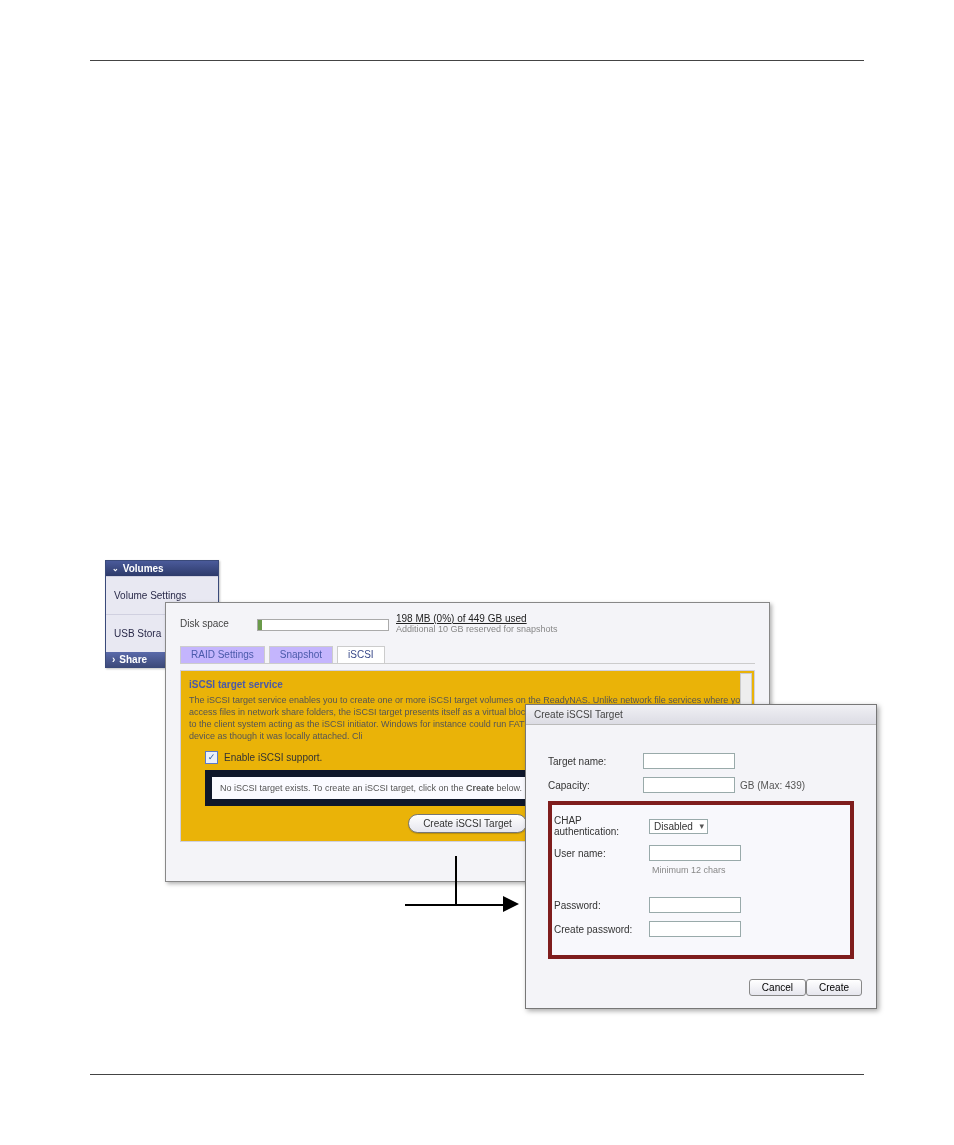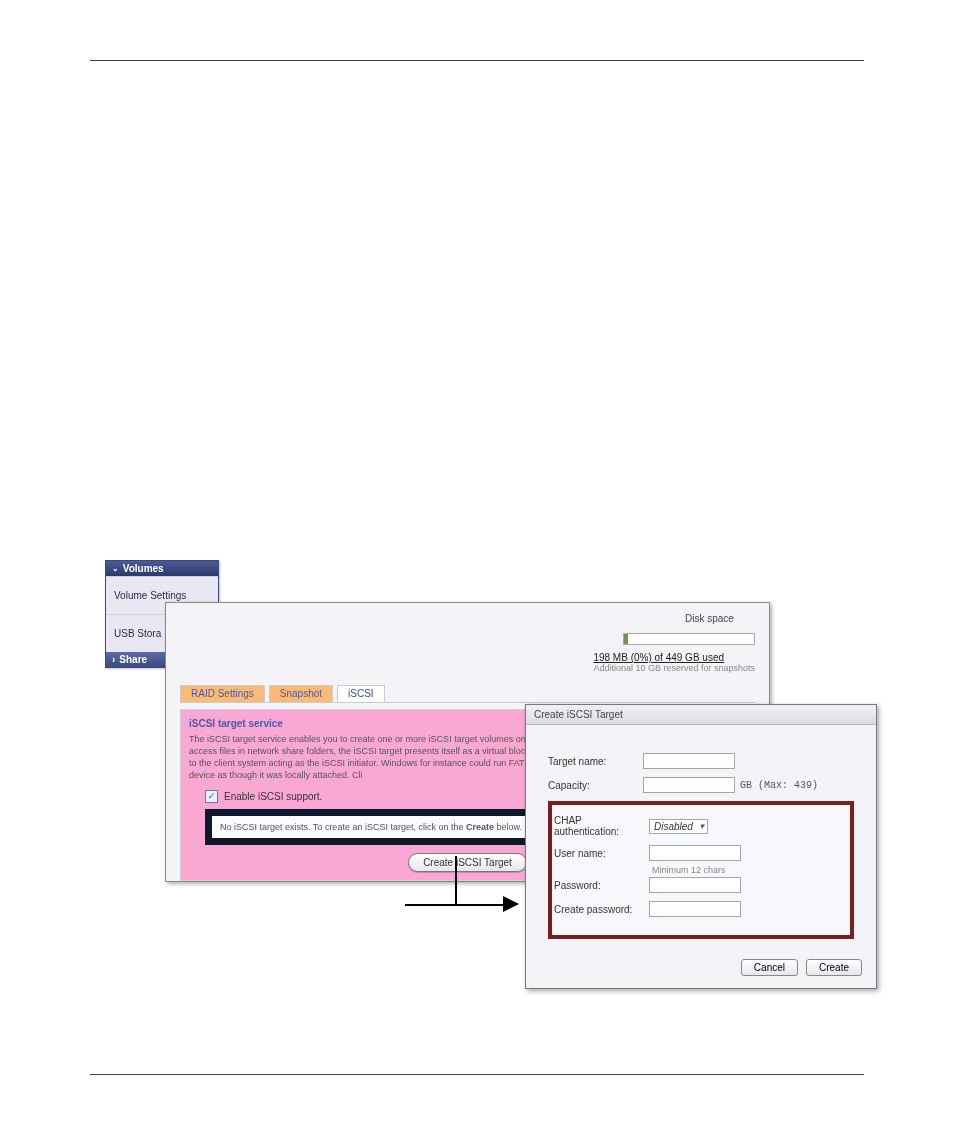--- a/index.html
+++ b/index.html
@@ -71,31 +71,31 @@
     width: 605px;
     height: 280px;
     background: #f4f4f8;
     border: 1px solid #888;
     box-shadow: 2px 2px 4px rgba(0,0,0,0.3);
     box-sizing: border-box;
     padding: 10px 14px;
     font-size: 10px;
     color: #333;
   }
-  .disk-row { display:flex; align-items:flex-end; gap:7px; margin-bottom:12px;flex-direction:column;}
+  .disk-row { display:flex; align-items:center; gap:7px; margin-bottom:12px;}
   .disk-label { color:#444; width:70px; }
   .disk-bar { width:130px; height:10px; border:1px solid #aaa; background:#fff; position:relative; margin-top:2px;}
   .disk-bar-fill { position:absolute; left:0; top:0; bottom:0; width:4px; background:#6a9a4a;}
   .disk-text { color:#222; font-size:10px;text-decoration:underline;}
   .disk-sub { color:#888; font-size:9px;}
 
   .tabs { display:flex; gap:4px; border-bottom:1px solid #ccc; margin-bottom:6px;}
-  .tab { padding:2px 10px 3px 10px; color:#4a5aaa; font-size:10px; background:#fdba74; border:1px solid #ccc; border-bottom:none;}
+  .tab { padding:2px 10px 3px 10px; color:#4a5aaa; font-size:10px; background:#c4b5fd; border:1px solid #ccc; border-bottom:none;}
   .tab-active { background:#fff; color:#3a4a8a; font-weight:normal;}
-  .panel-inner { background:#f9a8d4; border:1px solid #d0d0e0; padding:8px; position:relative;}
+  .panel-inner { background:#eab308; border:1px solid #d0d0e0; padding:8px; position:relative;}
 
   .section-title { color:#4a5aaa; font-weight:bold; font-size:10px; margin-bottom:4px;}
   .desc { color:#555; font-size:9px; line-height:1.35; margin-bottom:8px;}
 
   .enable-box { margin:4px 0 6px 16px; display:flex; align-items:center; gap:6px;}
   .chk { width:11px; height:11px; border:1px solid #5a7aca; background:#eaf0fb; display:inline-flex; align-items:center; justify-content:center; color:#2a5aa0; font-size:9px; line-height:1;}
   .notarget { border:7px solid #0f172a; background:#fafaff; padding:6px 8px; margin:4px 16px 8px 16px; font-size:9px; color:#555;}
 
   .create-btn {
     display:block;
@@ -145,26 +145,26 @@
     box-shadow: 2px 2px 5px rgba(0,0,0,0.35);
     font-size:10px;
     color:#333;
   }
   .dlg-title { background: linear-gradient(#f0f0f4,#dcdce4); padding:4px 8px; color:#444; border-bottom:1px solid #bbb; font-size:10px;}
   .dlg-body { padding: 28px 22px 14px 22px;}
   .frow { display:flex; align-items:center; gap:5px; margin-bottom:8px;}
   .flabel { width:90px; color:#333; font-size:10px;}
   .finput { flex:0 0 90px; height:14px; border:1px solid #9aa; background:#fff;}
   .finput-long { width:110px;}
-  .fhint { color:#555; font-size:10px;font-family:Liberation Mono, monospace;}
+  .fhint { color:#555; font-size:10px;}
   .fieldset { border:4px solid #7f1d1d; background:#f8f8fc; padding:10px 2px; margin-top:6px;}
-  .select { border:1px solid #9aa; background:#fff; padding:1px 14px 1px 4px; position:relative; font-size:10px;font-style:italic;}
+  .select { border:1px solid #9aa; background:#fff; padding:1px 14px 1px 4px; position:relative; font-size:10px;}
   .select::after { content:"▾"; position:absolute; right:3px; top:1px; font-size:9px; color:#555;}
-  .minchars { color:#888; font-size:9px; margin-left:98px; margin-top:-4px; margin-bottom:2px;}
-  .dlg-btns { display:flex; justify-content:flex-end; gap:8px; padding:6px 14px 12px 0;}
+  .minchars { color:#888; font-size:9px; margin-left:98px; margin-top:-4px; margin-bottom:22px;}
+  .dlg-btns { display:flex; justify-content:flex-end; gap:0; padding:6px 14px 12px 0;}
   .dbtn { padding:2px 12px; border:1px solid #888; background:linear-gradient(#fff,#e6e6ee); font-size:10px; border-radius:3px;}
 </style>
 </head>
 <body>
 
 <div class="page">
   <div class="top-rule"></div>
 
   <div class="composite">
 

